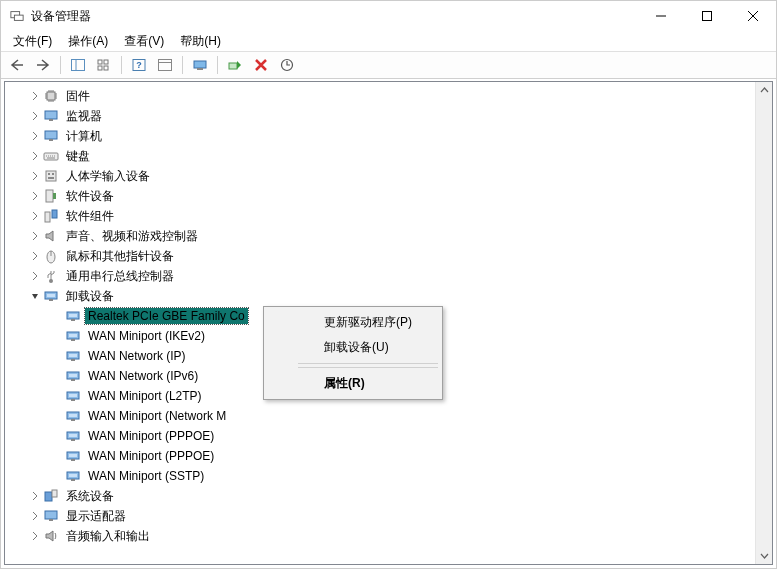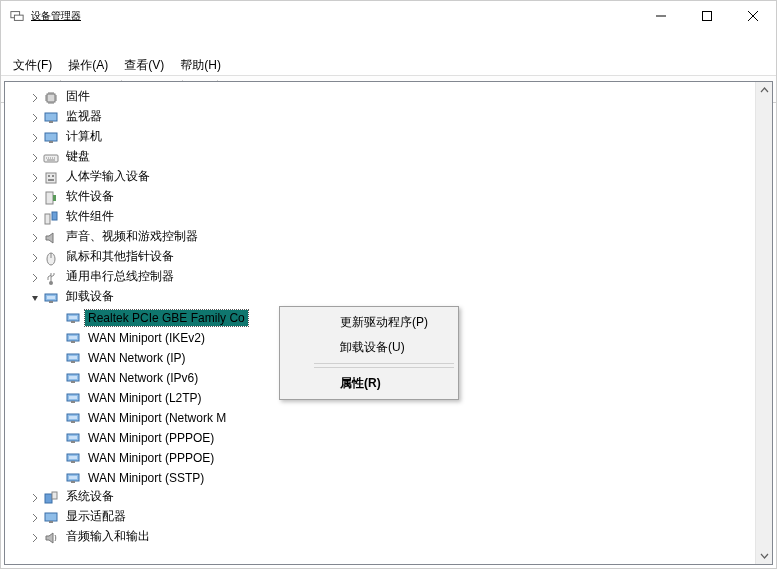--- a/index.html
+++ b/index.html
@@ -15,32 +15,31 @@
   }
   
   .titlebar {
     height: 30px;
     display: flex;
     align-items: center;
     padding: 0 0 0 8px;
     background: #fff;
   }
   .titlebar .app-icon { width: 16px; height: 16px; margin-right: 6px; display:flex; align-items:center; justify-content:center; }
-  .titlebar .title   { flex: 1; font-size: 10px; text-decoration: underline; }
+  .titlebar .title   { flex: 1; font-size: 12px; }
   .win-controls       { display: flex; height: 100%; }
   .win-btn            { width: 46px; display: flex; align-items: center; justify-content: center; cursor: default; }
 
   
   .menubar {
     height: 20px;
     display: flex;
     align-items: center;
     padding: 0 4px;
     font-size: 12px;
-    margin-top: 24px;
   }
   .menubar .menu-item { padding: 2px 8px; cursor: default; }
 
   
   .toolbar {
     height: 28px;
     border-top: 1px solid #e0e0e0;
     border-bottom: 1px solid #d0d0d0;
     display: flex;
     align-items: center;
@@ -76,21 +75,21 @@
     background: #f0f0f0;
     border-left: 1px solid #e5e5e5;
   }
   .vscroll .arrow { height: 17px; display:flex; align-items:center; justify-content:center; color:#606060; cursor:default; }
   .vscroll .track { position:absolute; top:17px; bottom:17px; left:0; right:0; }
   .vscroll .arrow.bottom { position:absolute; bottom:0; left:0; right:0; }
 
   .row {
     height: 20px;
     display: flex;
-    align-items: flex-end;
+    align-items: center;
     white-space: nowrap;
     padding-right: 14px;
   }
   .row .indent { display:inline-block; }
   .row .exp {
     width: 16px; height: 16px;
     display:flex; align-items:center; justify-content:center;
     color:#7a7a7a; font-size: 10px;
     cursor: default;
   }
@@ -561,19 +560,19 @@
     </div>
     <div class="track"></div>
     <div class="arrow bottom">
       <svg width="9" height="9" viewBox="0 0 9 9">
           <path d="M1 3 L4.5 7 L8 3" stroke="#606060" fill="none" stroke-width="1.2"></path>
         </svg>
     </div>
   </div>
 </div>
 
-<div class="context-menu" id="cmenu" style="top: 305px; left: 278px; padding-left: 32px;">
+<div class="context-menu" id="cmenu" style="top: 305px; left: 262px; padding-left: 32px;">
   <div class="cm-item">更新驱动程序(P)</div>
   <div class="cm-item">卸载设备(U)</div>
   <div class="cm-sep"></div>
   <div class="cm-sep"></div>
   <div class="cm-item bold">属性(R)</div>
 </div>
 
 </body></html>

